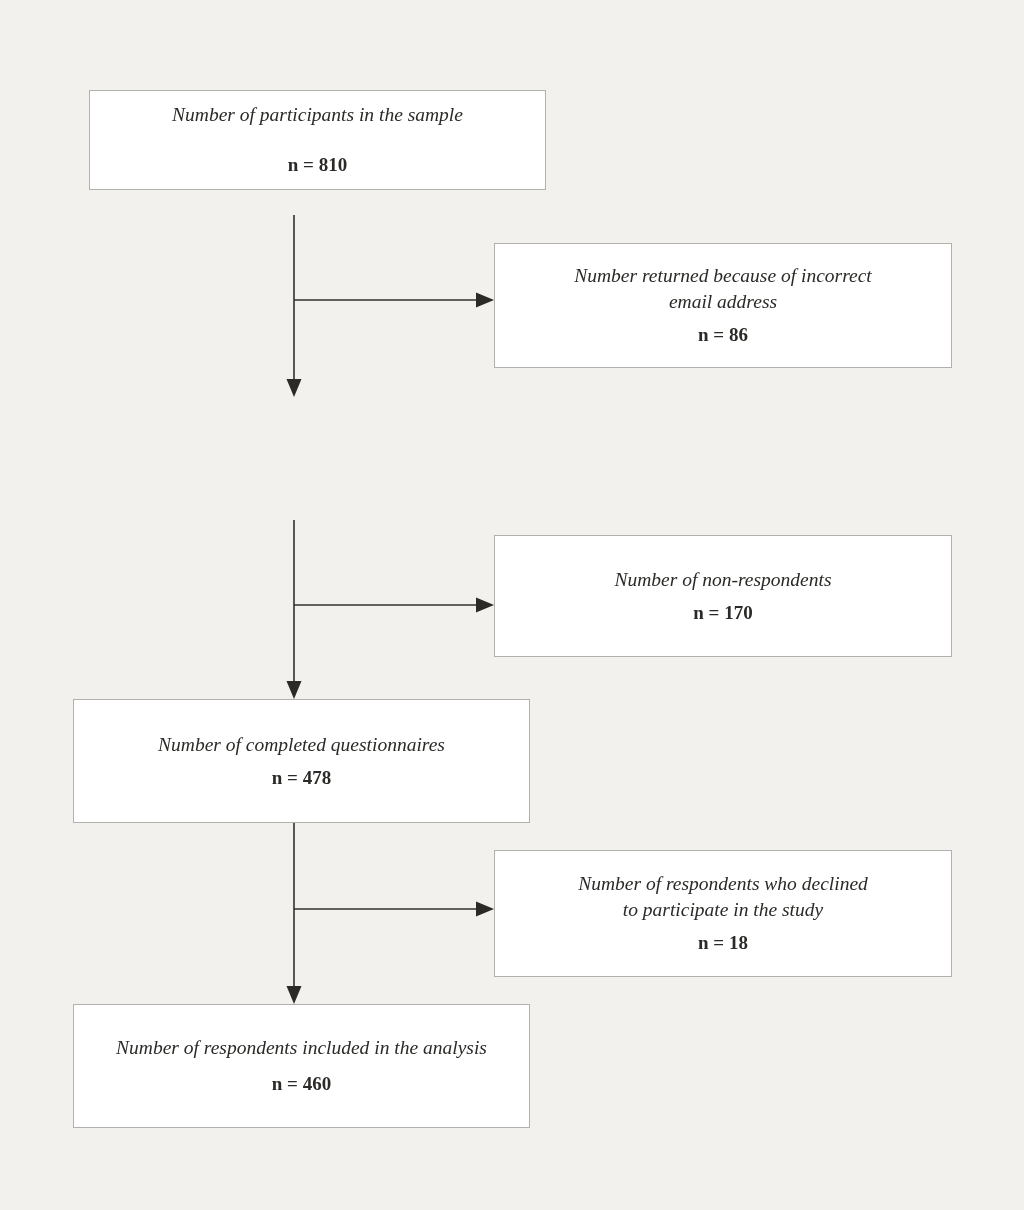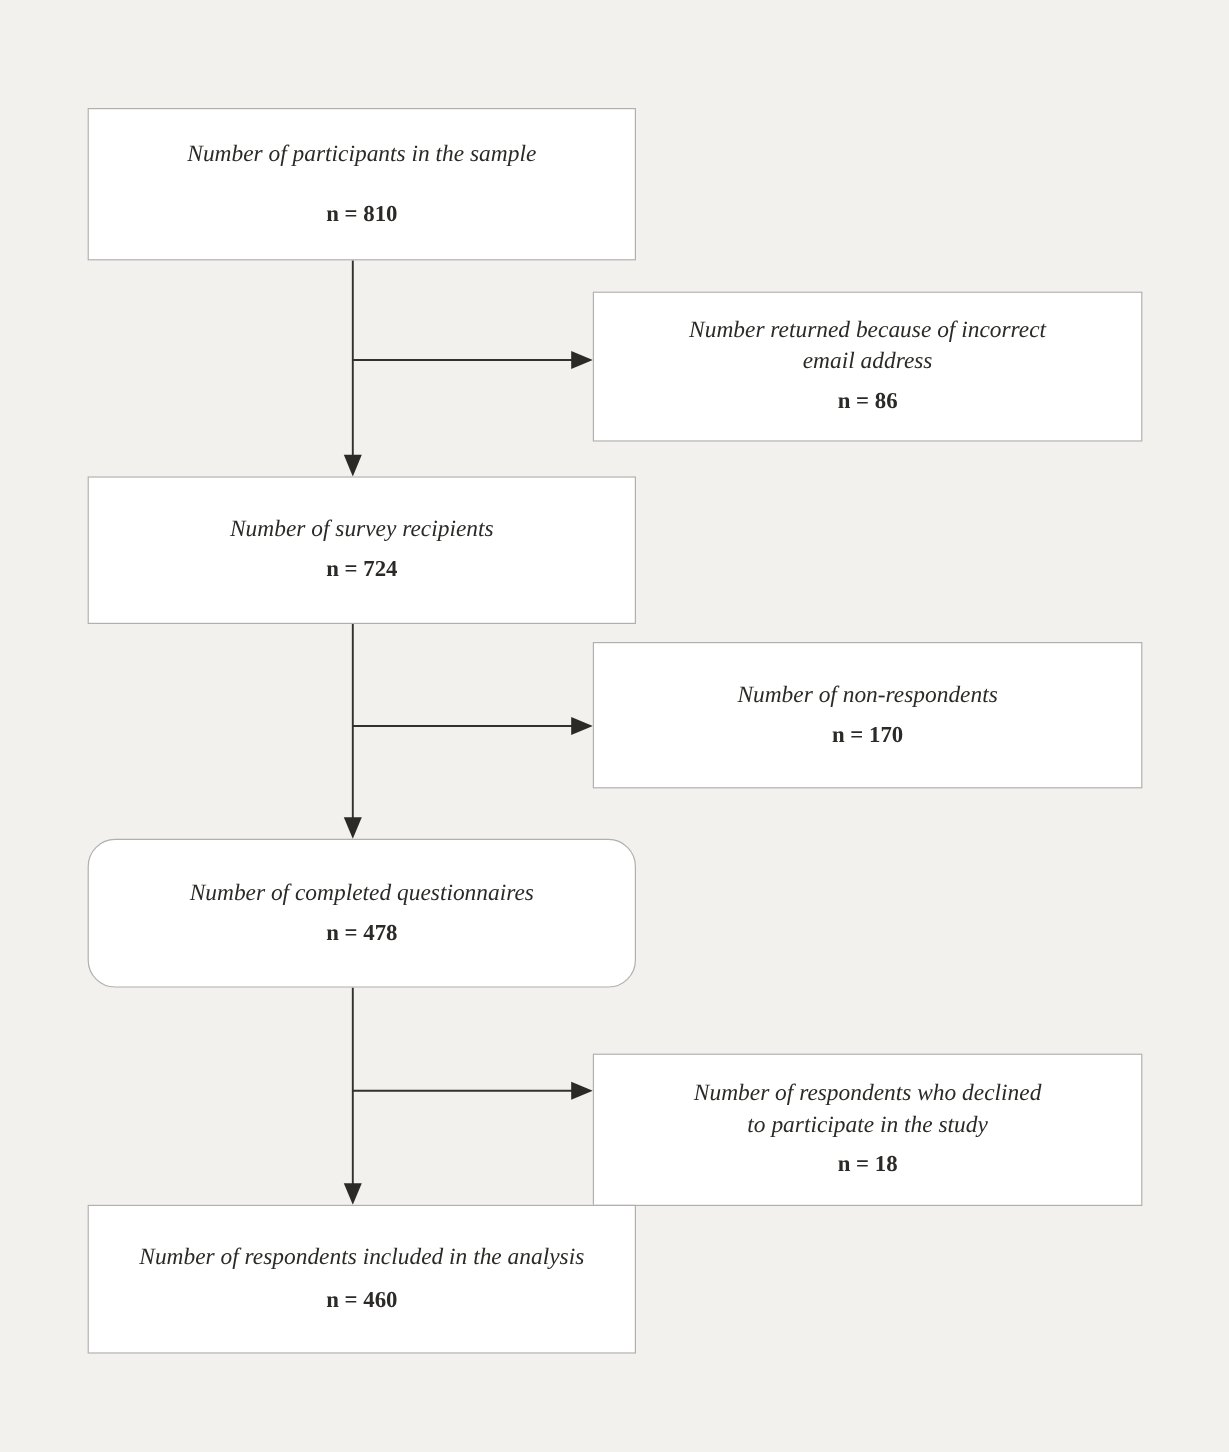--- a/index.html
+++ b/index.html
@@ -47,28 +47,28 @@
     font-size: 19.5px;
     line-height: 26px;
     white-space: pre-line;
   }
   .node .count {
     font-weight: bold;
     font-size: 19px;
     line-height: 26px;
   }
   
-  #node-sample     { left: 73px;  top: 90px;   width: 457px; height: 127px; gap: 24px; }
+  #node-sample     { left: 89px;  top: 90px;   width: 457px; height: 100px; gap: 24px; }
   #node-recipients { left: 73px;  top: 397px;  width: 457px; height: 123px; }
-  #node-completed  { left: 73px;  top: 699px;  width: 457px; height: 124px; border-radius: 23px; }
+  #node-completed  { left: 73px;  top: 699px;  width: 457px; height: 124px; }
   #node-analysis   { left: 73px;  top: 1004px; width: 457px; height: 124px; gap: 10px; }
   
   #node-returned       { left: 494px; top: 243px; width: 458px; height: 125px; }
   #node-nonrespondents { left: 494px; top: 535px; width: 458px; height: 122px; }
-  #node-declined       { left: 494px; top: 878px; width: 458px; height: 127px; }
+  #node-declined       { left: 494px; top: 850px; width: 458px; height: 127px; }
 
   .conn-line {
     stroke: #33312e;
     stroke-width: 1.6;
     fill: none;
   }
   .conn-head {
     fill: #2b2a27;
     stroke: none;
   }
@@ -103,24 +103,20 @@
     <p class="label">Number of participants in the sample</p>
     <p class="count">n = 810</p>
   </div>
 
   <div class="node" id="node-returned">
     <p class="label">Number returned because of incorrect
 email address</p>
     <p class="count">n = 86</p>
   </div>
 
-  <div class="node" id="node-recipients">
-    <p class="label">Number of survey recipients</p>
-    <p class="count">n = 724</p>
-  </div>
 
   <div class="node" id="node-nonrespondents">
     <p class="label">Number of non-respondents</p>
     <p class="count">n = 170</p>
   </div>
 
   <div class="node" id="node-completed">
     <p class="label">Number of completed questionnaires</p>
     <p class="count">n = 478</p>
   </div>

